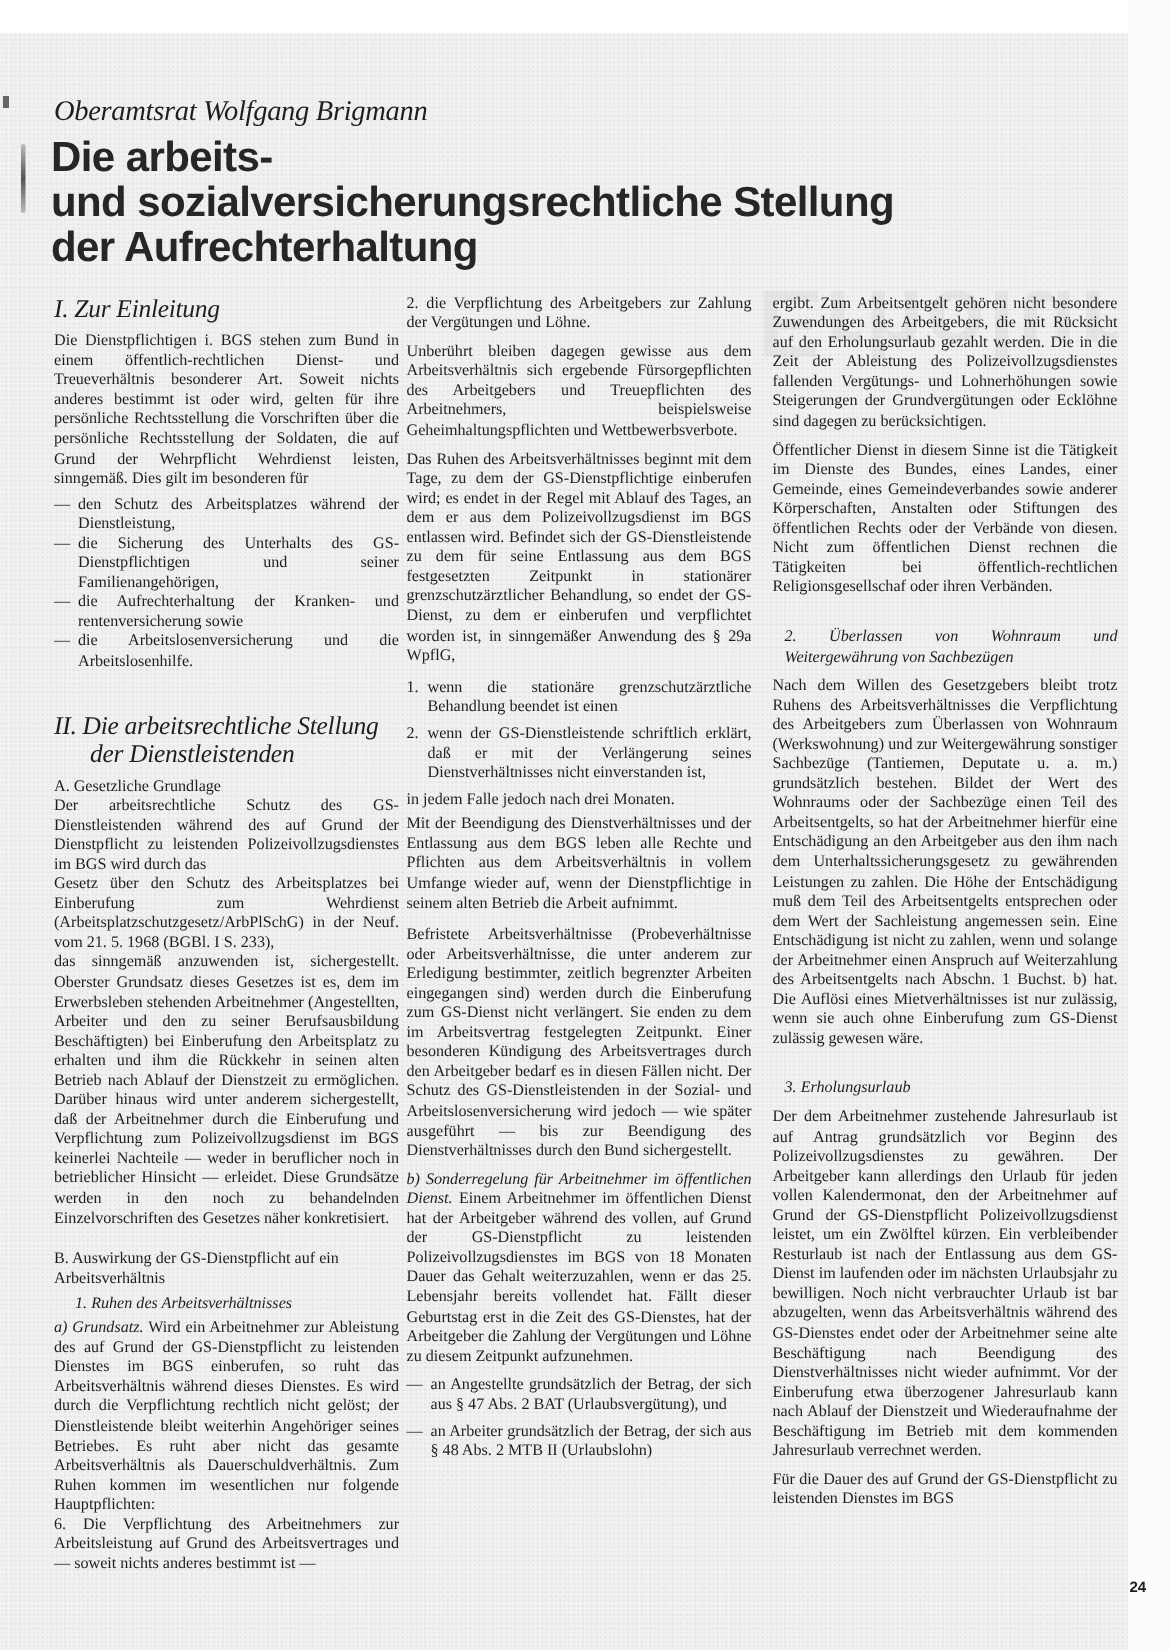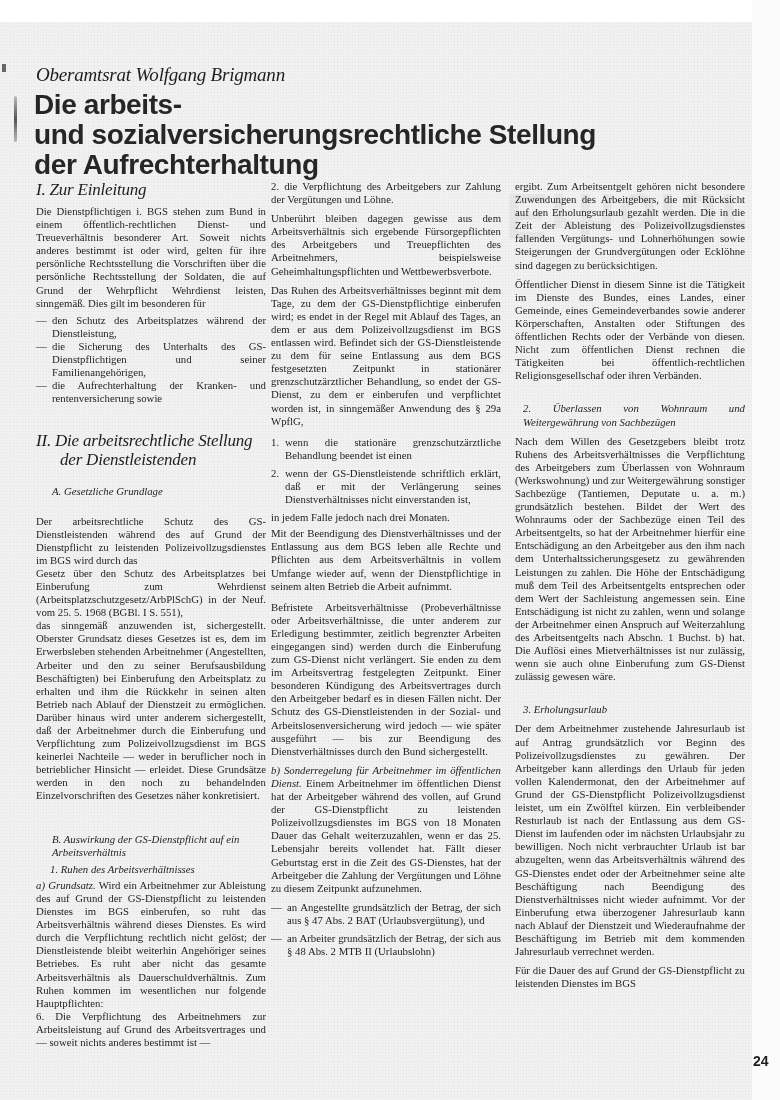--- a/index.html
+++ b/index.html
@@ -41,50 +41,50 @@
     font-style: italic; font-size: 19px; letter-spacing: -0.2px;
   }
   .title {
     position: absolute; left: 34px; top: 90px; width: 720px;
     font-family: "Liberation Sans", "DejaVu Sans", sans-serif; font-weight: bold;
     font-size: 28px; line-height: 30px; color: #262626; letter-spacing: -0.4px;
   }
   .title div { white-space: nowrap; }
 
   .col {
-    position: absolute; top: 180px; width: 230px;
+    position: absolute; top: 196px; width: 230px;
     font-size: 10.75px; line-height: 13.1px; text-align: justify;
     hyphens: manual;
   }
   .c1 { left: 36px; }
   .c2 { left: 271px; }
   .c3 { left: 515px; }
 
   .col p { margin: 0 0 4px 0; }
   .h1 {
     font-style: italic; font-size: 17px; line-height: 19px; margin: 0 0 6px 0;
     letter-spacing: -0.2px; text-align: left;
   }
   .h1.hang { padding-left: 24px; text-indent: -24px; }
-  .h2 { font-style: italic; margin: 16px; text-align: left; }
+  .h2 { margin: 0; text-align: left; }
   .h3 { font-style: italic; margin: 0 0 3px 0; padding-left: 14px; }
   .h-sub { font-style: italic; margin: 0 0 6px 0; }
   .it { font-style: italic; }
   ul.dash { list-style: none; margin: 0 0 4px 0; padding: 0; }
   ul.dash li { position: relative; padding-left: 16px; }
   ul.dash li::before { content: "\2014"; position: absolute; left: 0; }
   ol.num { list-style: none; margin: 0 0 5px 0; padding: 0; }
   ol.num li { position: relative; padding-left: 14px; margin-bottom: 5px; }
   ol.num li .n { position: absolute; left: 0; }
   .gap10 { height: 10px; }
   .gap16 { height: 16px; }
   .gap22 { height: 22px; }
   .pageno {
     position: absolute; left: 753px; top: 1053px;
-    font-family: "Liberation Sans", sans-serif; font-weight: bold; font-size: 14px;
+    font-family: "Liberation Sans", sans-serif; font-weight: bold; font-size: 10px;
   }
 </style>
 </head>
 <body>
 
 <div class="page"></div>
 <div class="right-edge"></div>
 <div class="ghost-title">Erholung</div>
 <div class="corner-tick"></div>
 <div class="margin-mark"></div>
@@ -97,26 +97,27 @@
   <div>der Aufrechterhaltung</div>
 </h1>
 
 <div class="col c1">
   <div class="h1">I. Zur Einleitung</div>
   <p>Die Dienstpflichtigen i. BGS stehen zum Bund in einem öffentlich-rechtlichen Dienst- und Treueverhältnis besonderer Art. Soweit nichts anderes bestimmt ist oder wird, gelten für ihre persönliche Rechtsstellung die Vorschriften über die persönliche Rechtsstellung der Soldaten, die auf Grund der Wehrpflicht Wehrdienst leisten, sinngemäß. Dies gilt im besonderen für</p>
   <ul class="dash">
     <li>den Schutz des Arbeitsplatzes während der Dienstleistung,</li>
     <li>die Sicherung des Unterhalts des GS-Dienstpflichtigen und seiner Familienangehörigen,</li>
     <li>die Aufrechterhaltung der Kranken- und rentenversicherung sowie</li>
+    <li>die Arbeitslosenversicherung und die Arbeitslosenhilfe.</li>
   </ul>
   <div class="gap22"></div>
   <div class="h1 hang">II. Die arbeitsrechtliche Stellung der Dienstleistenden</div>
   <div class="h2">A. Gesetzliche Grundlage</div>
   <p style="margin:0">Der arbeitsrechtliche Schutz des GS-Dienstleistenden während des auf Grund der Dienstpflicht zu leistenden Polizeivollzugsdienstes im BGS wird durch das</p>
-  <p style="margin:0">Gesetz über den Schutz des Arbeitsplatzes bei Einberufung zum Wehrdienst (Arbeitsplatzschutzgesetz/ArbPlSchG) in der Neuf. vom 25. 5. 1968 (BGBl. I S. 551),</p>
+  <p style="margin:0">Gesetz über den Schutz des Arbeitsplatzes bei Einberufung zum Wehrdienst (Arbeitsplatzschutzgesetz/ArbPlSchG) in der Neuf. vom 21. 5. 1968 (BGBl. I S. 233),</p>
   <p>das sinngemäß anzuwenden ist, sichergestellt. Oberster Grundsatz dieses Gesetzes ist es, dem im Erwerbsleben stehenden Arbeitnehmer (Angestellten, Arbeiter und den zu seiner Berufsausbildung Beschäftigten) bei Einberufung den Arbeitsplatz zu erhalten und ihm die Rückkehr in seinen alten Betrieb nach Ablauf der Dienstzeit zu ermöglichen. Darüber hinaus wird unter anderem sichergestellt, daß der Arbeitnehmer durch die Einberufung und Verpflichtung zum Polizeivollzugsdienst im BGS keinerlei Nachteile — weder in beruflicher noch in betrieblicher Hinsicht — erleidet. Diese Grundsätze werden in den noch zu behandelnden Einzelvorschriften des Gesetzes näher konkretisiert.</p>
   <div class="gap10"></div>
   <div class="h2" style="margin-bottom:4px">B. Auswirkung der GS-Dienstpflicht auf ein Arbeitsverhältnis</div>
   <div class="h3">1. Ruhen des Arbeitsverhältnisses</div>
   <p style="margin:0"><span class="it">a) Grundsatz.</span><span> Wird ein Arbeitnehmer zur Ableistung des auf Grund der GS-Dienstpflicht zu leistenden Dienstes im BGS einberufen, so ruht das Arbeitsverhältnis während dieses Dienstes. Es wird durch die Verpflichtung rechtlich nicht gelöst; der Dienstleistende bleibt weiterhin Angehöriger seines Betriebes. Es ruht aber nicht das gesamte Arbeitsverhältnis als Dauerschuldverhältnis. Zum Ruhen kommen im wesentlichen nur folgende Hauptpflichten:</span></p>
   <p>6. Die Verpflichtung des Arbeitnehmers zur Arbeitsleistung auf Grund des Arbeitsvertrages und — soweit nichts anderes bestimmt ist —</p>
 </div>
 
 <div class="col c2">
   <p style="margin-bottom:6px">2. die Verpflichtung des Arbeitgebers zur Zahlung der Vergütungen und Löhne.</p>

